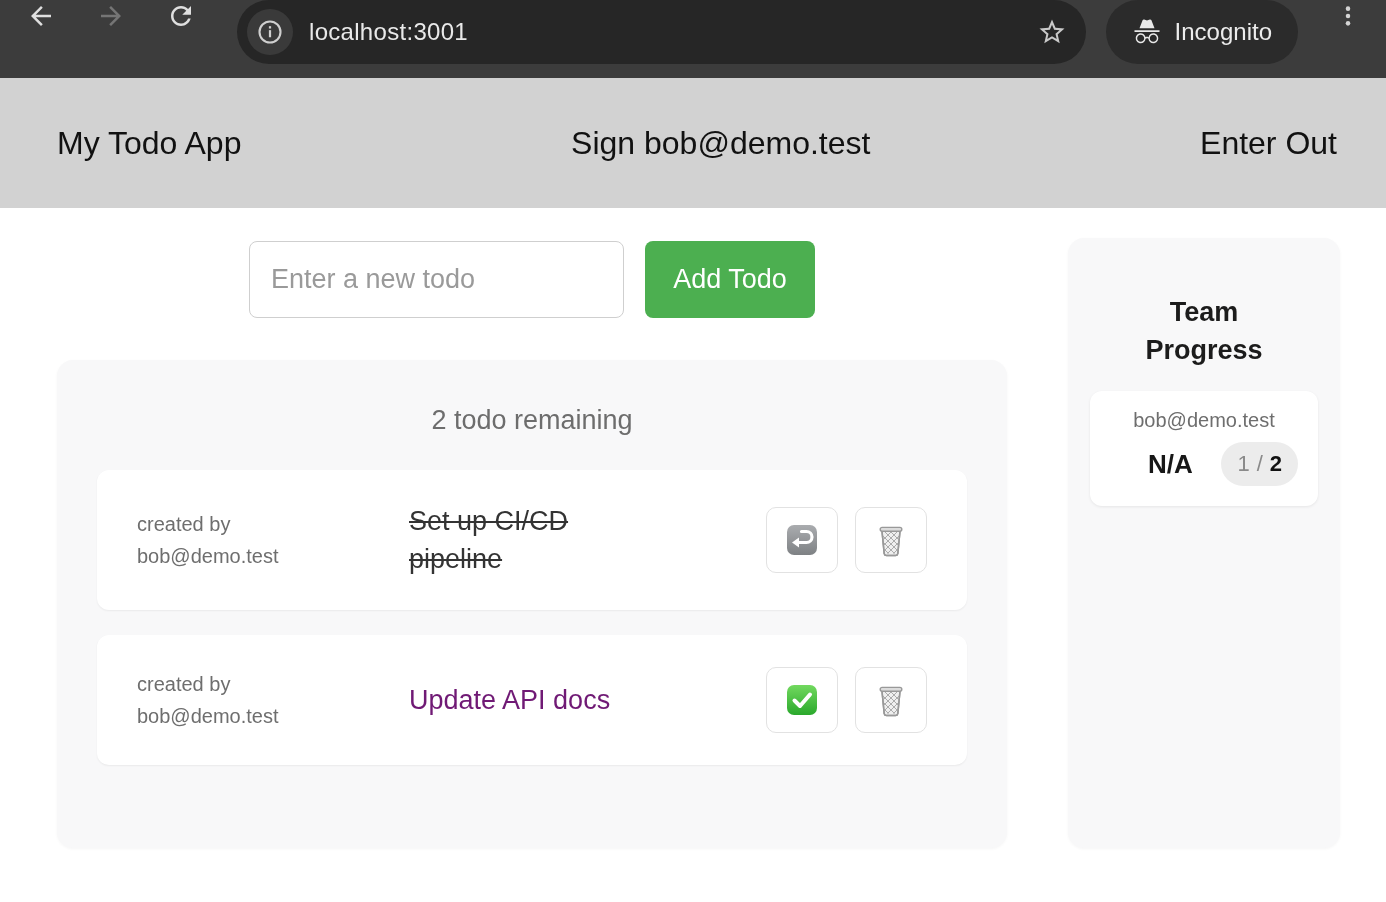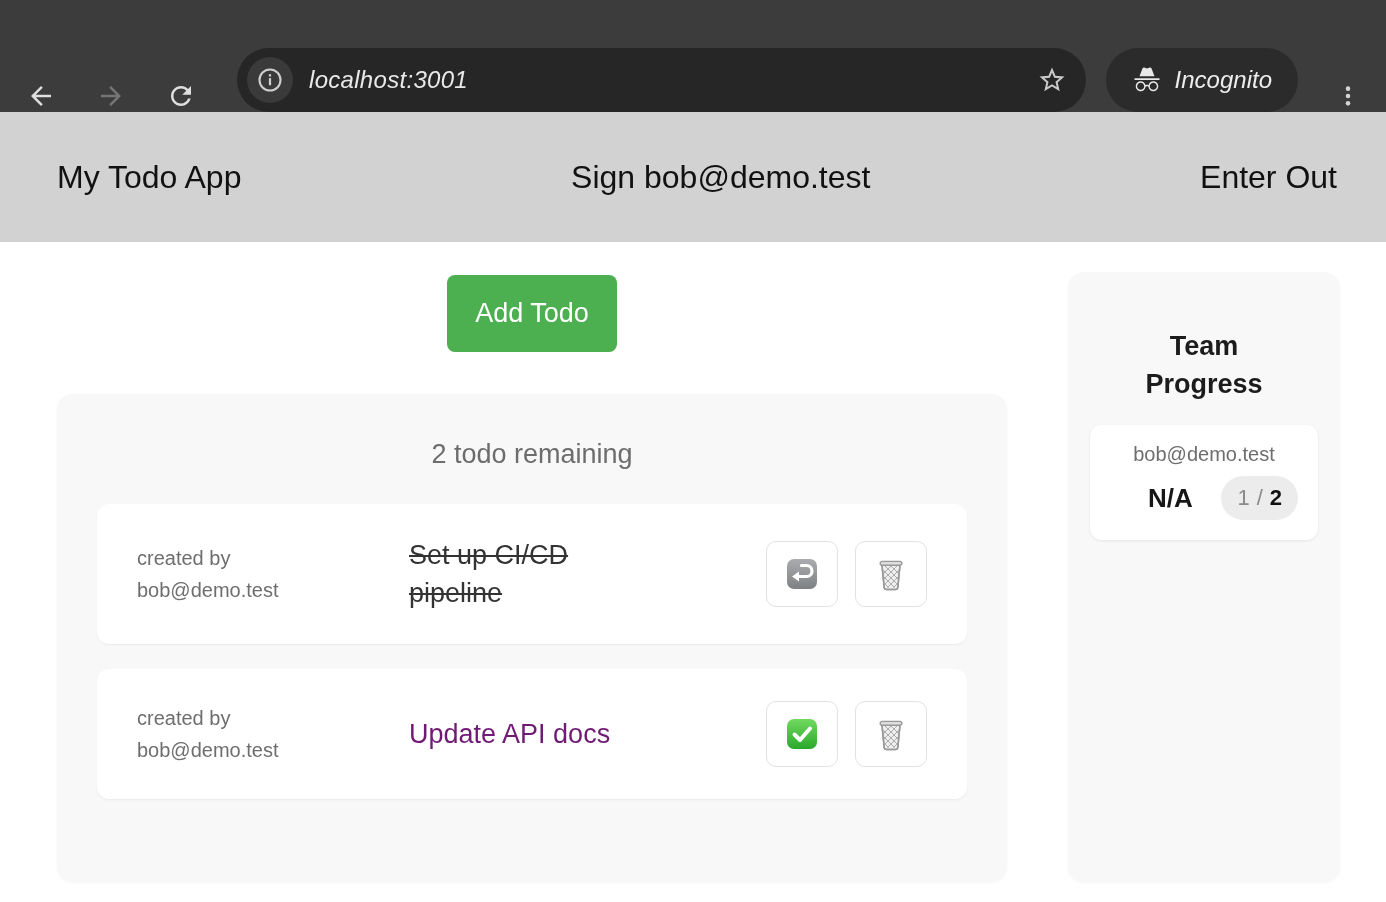--- a/index.html
+++ b/index.html
@@ -9,22 +9,22 @@
     background:#ffffff;
     --toolbar-bg:#3c3c3c;
     --omnibox-bg:#262626;
     --badge-bg:#2b2b2b;
     --header-bg:#d2d2d2;
     --accent-green:#4caf50;
   }
 
   
   .toolbar {
-    height:112px; background:var(--toolbar-bg);
-    display:flex; align-items:flex-end; padding:0 22px 0 25px;font-style:italic;
+    height:78px; background:var(--toolbar-bg);
+    display:flex; align-items:flex-start; padding:0 22px 0 25px;
   }
   .nav-btn { width:32px; height:32px; display:flex; align-items:center; justify-content:center; cursor:pointer; flex:none; }
   .nav-btn + .nav-btn { margin-left:38px; }
   .omnibox {
     flex:1; height:64px; margin-left:40px; background:var(--omnibox-bg);
     border-radius:32px; display:flex; align-items:center; padding:0 18px 0 10px;
   }
   .site-chip {
     width:46px; height:46px; border-radius:50%; background:#3a3a3a;
     display:flex; align-items:center; justify-content:center; flex:none; cursor:pointer;
@@ -195,20 +195,21 @@
 <div class="app-header">
   <div>My Todo App</div>
   <div>Sign bob@demo.test</div>
   <div class="signout">Enter Out</div>
 </div>
 
 <div class="content">
   <div class="main-col">
 
     <div class="composer">
+      <input class="todo-input" type="text" placeholder="Enter a new todo" style="">
       <button class="add-btn">Add Todo</button>
     </div>
 
     <div class="todo-card">
       <div class="remaining">2 todo remaining</div>
 
       <div class="todo-item">
         <div class="creator">
           <div>created by</div>
           <div>bob@demo.test</div>

